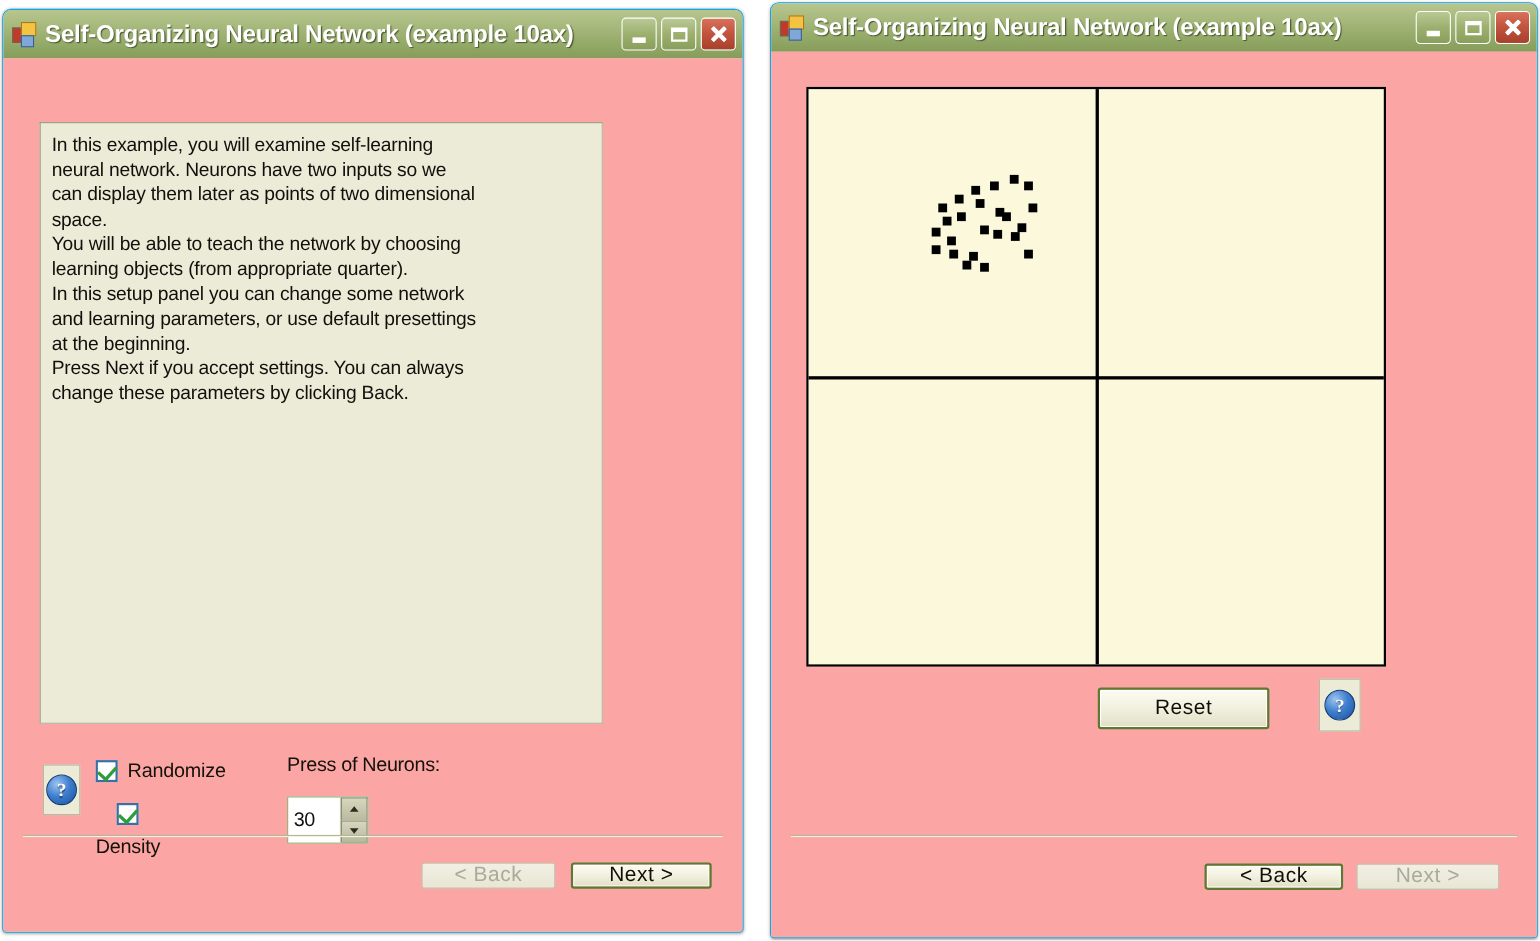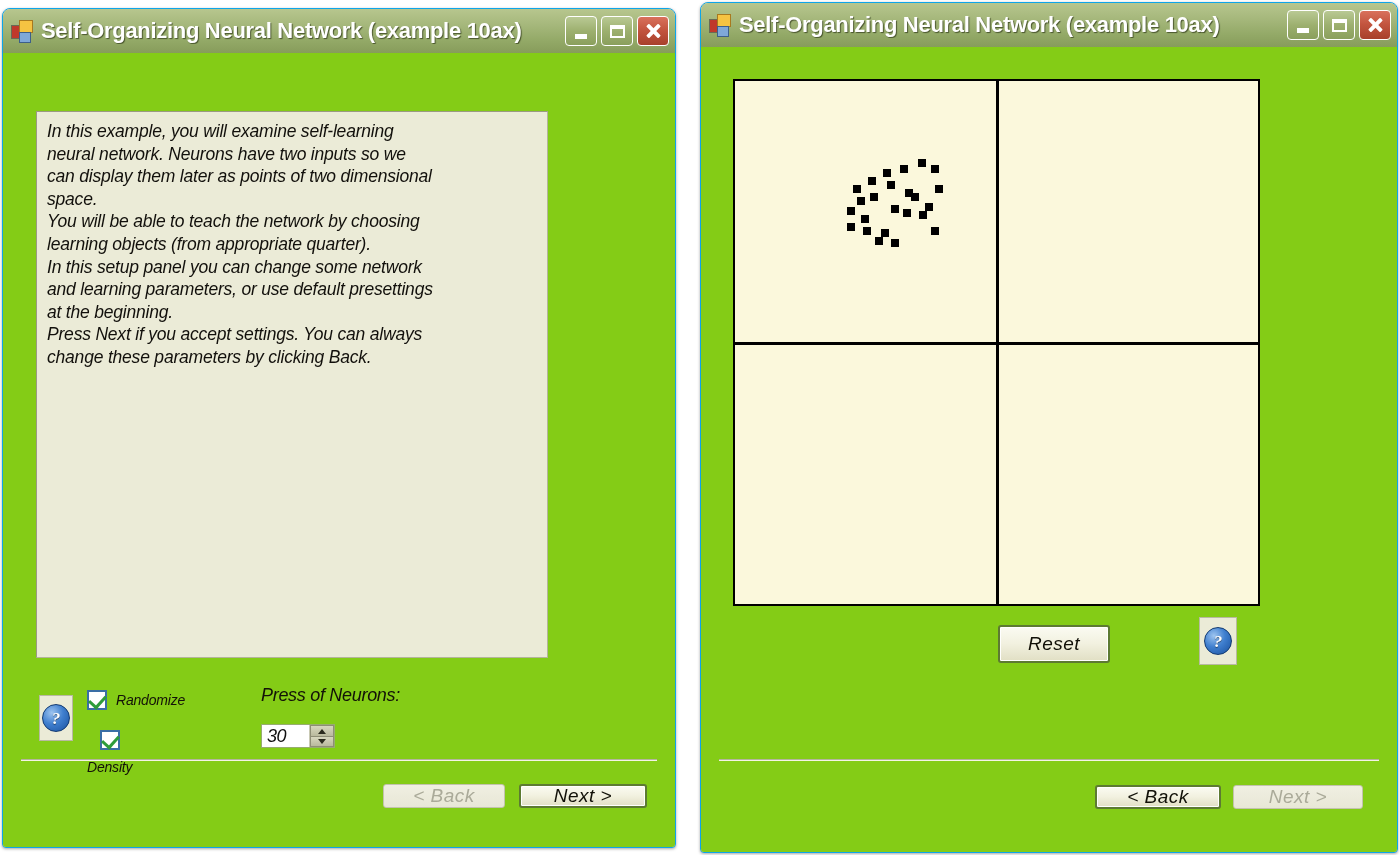--- a/index.html
+++ b/index.html
@@ -64,22 +64,21 @@
   .wbtn .max-glyph{width:15px;height:13px;border:2px solid #fff;box-sizing:border-box;border-top-width:4px;}
   .wbtn .x-glyph{position:relative;width:18px;height:18px;}
   .wbtn .x-glyph:before,.wbtn .x-glyph:after{
     content:"";position:absolute;left:1px;top:7px;width:17px;height:4px;background:#fff;border-radius:1px;
   }
   .wbtn .x-glyph:before{transform:rotate(45deg);}
   .wbtn .x-glyph:after{transform:rotate(-45deg);}
 
   .client{
     position:absolute;left:0;right:0;top:44px;bottom:0;
-    background:#84cc16;
-    font-style:italic;
+    background:#fca5a5;
   }
 
   
   .desc-panel{
     position:absolute;left:33px;top:58px;width:512px;height:547px;
     background:#ebebd7;
     border:1px solid #b4b49b;
     border-top-color:#9a9a82;border-left-color:#9a9a82;
     box-sizing:border-box;
     padding:8px 10px;
@@ -117,29 +116,29 @@
   .checkbox{
     width:20px;height:20px;background:#fff;
     border:2px solid #3a6ea5;box-sizing:border-box;
     position:relative;flex:0 0 auto;
   }
   .checkbox .tick{
     position:absolute;left:3px;top:0px;width:8px;height:13px;
     border:solid #2d9c3a;border-width:0 3px 3px 0;
     transform:rotate(42deg);
   }
-  .chk-label{font-size:14px;color:#131208;letter-spacing:-.2px;}
+  .chk-label{font-size:18px;color:#131208;letter-spacing:-.2px;}
 
   .field-group{position:absolute;}
   .fg-neurons{left:258px;top:20px;}
   .fg-etha{left:448px;top:20px;}
   .field-label{font-size:18px;color:#131208;letter-spacing:-.3px;white-space:nowrap;}
   .spinner{
     margin-top:18px;
-    height:24px;width:74px;
+    height:43px;width:74px;
     background:#ffffff;
     border:1px solid #97ad70;
     box-sizing:border-box;
     display:flex;align-items:stretch;
     position:relative;
   }
   .spin-val{
     flex:1 1 auto;display:flex;align-items:center;
     padding-left:5px;font-size:18px;color:#111;letter-spacing:-.5px;
   }
@@ -341,21 +340,21 @@
         <span class="dot" style="left: 184px; top: 130px; width: 8px; height: 8px; background: rgb(0, 0, 0);"></span>
         <span class="dot" style="left: 196px; top: 146px; width: 8px; height: 8px; background: rgb(0, 0, 0);"></span>
         <span class="dot" style="left: 140px; top: 156px; width: 8px; height: 8px; background: rgb(0, 0, 0);"></span>
         <span class="dot" style="left: 156px; top: 158px; width: 8px; height: 8px; background: rgb(0, 0, 0);"></span>
         <span class="dot" style="left: 146px; top: 148px; width: 8px; height: 8px; background: rgb(0, 0, 0);"></span>
         <span class="dot" style="left: 176px; top: 112px; width: 8px; height: 8px; background: rgb(0, 0, 0);"></span>
         <span class="dot" style="left: 122px; top: 116px; width: 8px; height: 8px; background: rgb(0, 0, 0);"></span>
       </div>
 
     <div class="reset-wrap">
-      <div class="btn default" style="position:relative;left:0;top:0;width:112px;height:38px;">Reset</div>
+      <div class="btn default" style="position:relative;left:0;top:0;width:156px;height:38px;">Reset</div>
     </div>
 
     <div class="help-btn-r">
       <span class="help-circle">?</span>
     </div>
 
 
     <div class="footer-sep" style="top:712px;"></div>
 
     <div class="btn default" style="left:394px;top:738px;width:126px;">&lt; Back</div>

